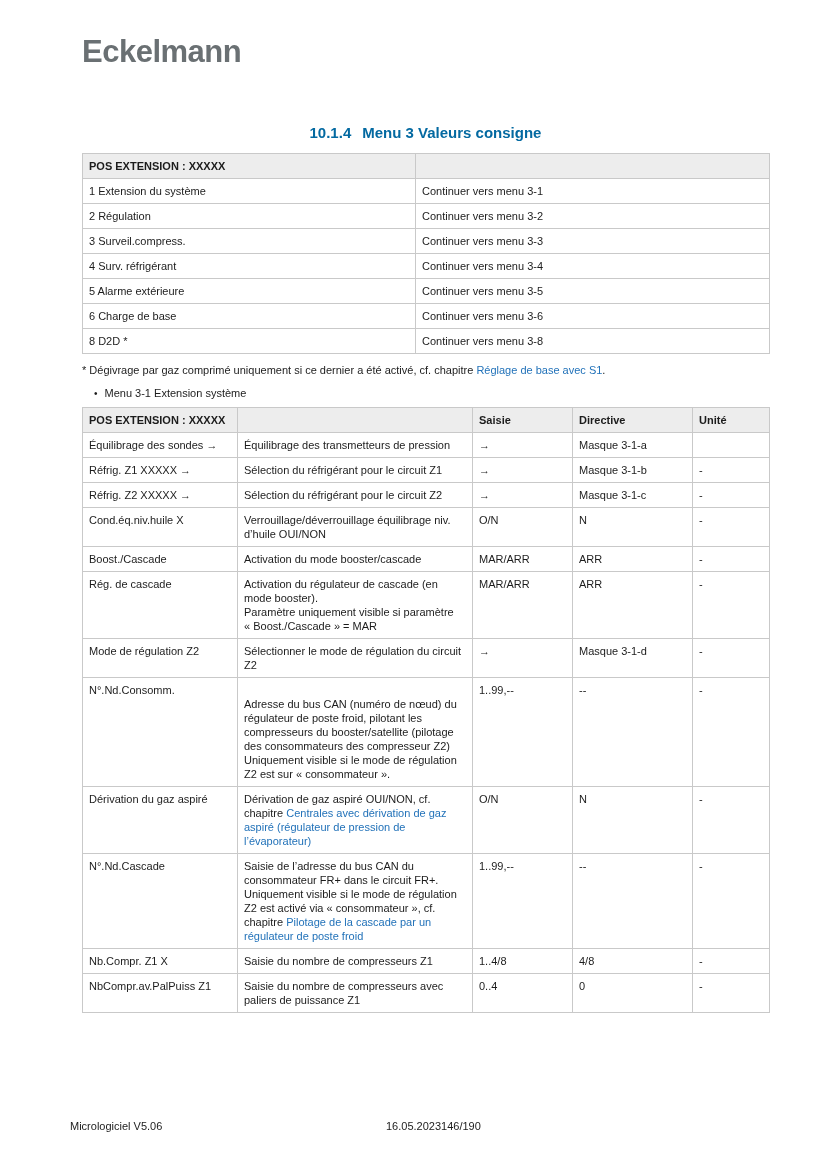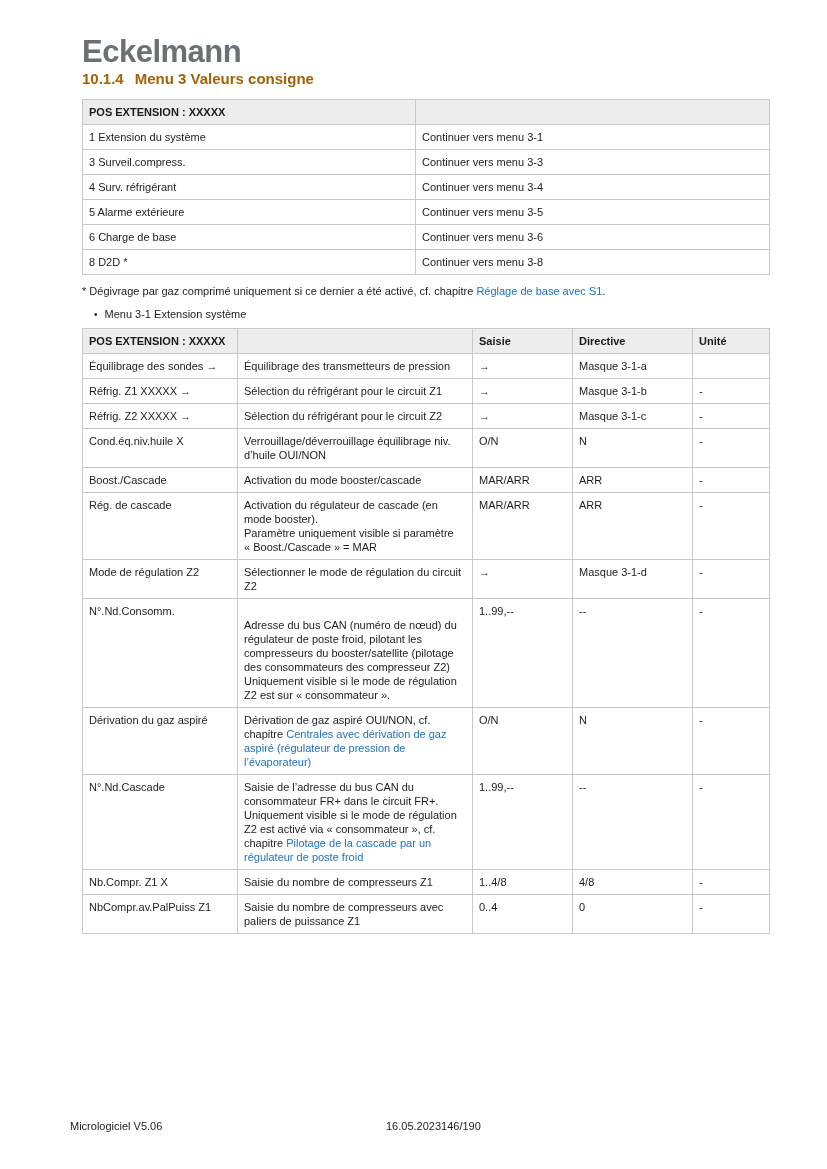--- a/index.html
+++ b/index.html
@@ -22,25 +22,27 @@
   }
   .logo {
     margin-top: 34px;
     font-size: 31px;
     line-height: 36px;
     font-weight: bold;
     color: #6a7073;
     letter-spacing: -0.5px;
   }
   .heading {
+    margin-top: 54px;
     font-size: 15px;
     line-height: 18px;
     font-weight: bold;
-    color: #a16207;
+    color: #0369a1;
     display: flex;
+    justify-content: center;
   }
   .heading .num { margin-right: 11px; }
   table {
     border-collapse: collapse;
     width: 100%;
     table-layout: fixed;
   }
   .menu-table { margin-top: 11px; }
   .ext-table { margin-top: 6px; }
   th, td {
@@ -101,20 +103,24 @@
       <thead>
         <tr>
           <th>POS EXTENSION : XXXXX</th>
           <th></th>
         </tr>
       </thead>
       <tbody>
           <tr>
             <td>1 Extension du système</td>
             <td>Continuer vers menu 3-1</td>
+          </tr>
+          <tr>
+            <td>2 Régulation</td>
+            <td>Continuer vers menu 3-2</td>
           </tr>
           <tr>
             <td>3 Surveil.compress.</td>
             <td>Continuer vers menu 3-3</td>
           </tr>
           <tr>
             <td>4 Surv. réfrigérant</td>
             <td>Continuer vers menu 3-4</td>
           </tr>
           <tr>

